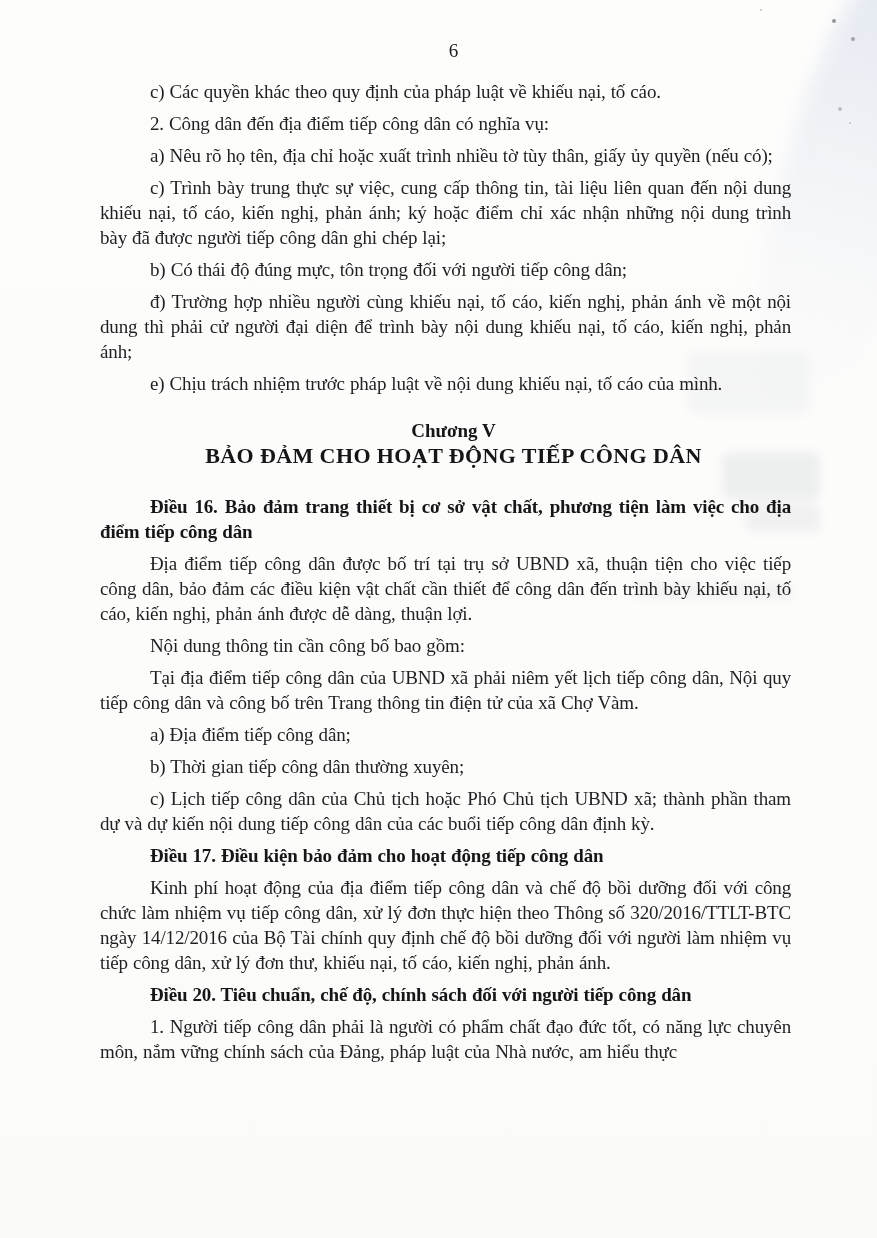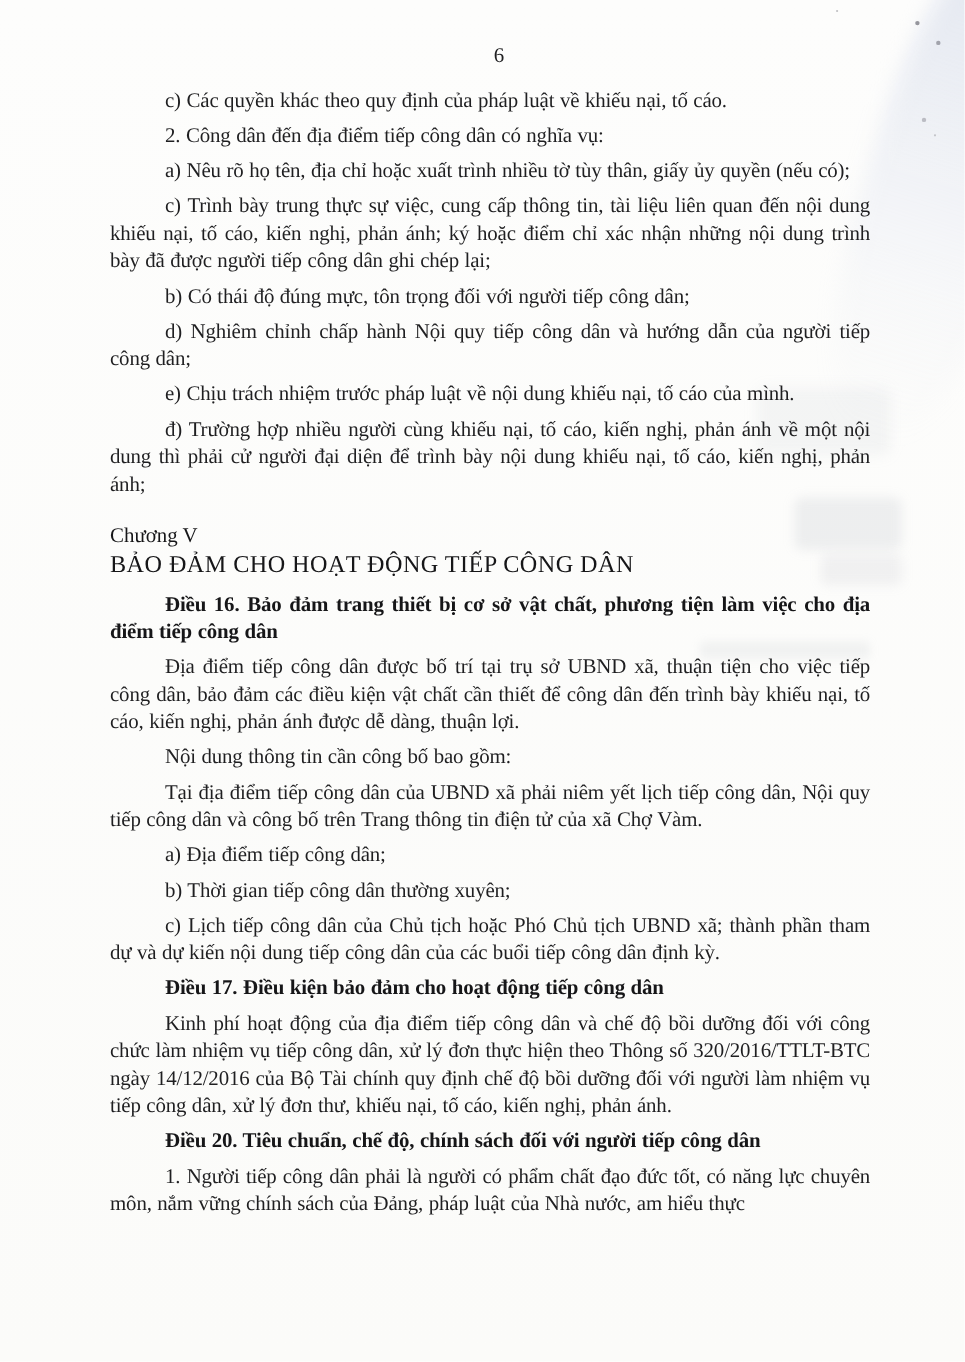--- a/index.html
+++ b/index.html
@@ -68,22 +68,23 @@
     font-size: 19px;
     line-height: 25px;
     letter-spacing: -0.15px;
     text-align: justify;
     text-indent: 50px;
     word-spacing: 0.5px;
   }
   .bold { font-weight: bold; color: #161618; }
 
   .chapter {
-    margin: 22px 0 12px 0;
-    font-weight: normal;
+    margin: 22px 0 26px 0;
+    text-align: center;
+    font-weight: bold;
     color: #161618;
   }
   .chapter-label { font-size: 19px; line-height: 25px; }
   .chapter-title { font-size: 22px; line-height: 25px; letter-spacing: 0.4px; }
 </style>
 </head>
 <body>
 
 <div class="page">
 
@@ -96,23 +97,22 @@
 
   <div class="content">
 
     <div class="page-number">6</div>
 
     <p class="para">c) Các quyền khác theo quy định của pháp luật về khiếu nại, tố cáo.</p>
     <p class="para">2. Công dân đến địa điểm tiếp công dân có nghĩa vụ:</p>
     <p class="para">a) Nêu rõ họ tên, địa chỉ hoặc xuất trình nhiều tờ tùy thân, giấy ủy quyền (nếu có);</p>
     <p class="para">c) Trình bày trung thực sự việc, cung cấp thông tin, tài liệu liên quan đến nội dung khiếu nại, tố cáo, kiến nghị, phản ánh; ký hoặc điểm chỉ xác nhận những nội dung trình bày đã được người tiếp công dân ghi chép lại;</p>
     <p class="para">b) Có thái độ đúng mực, tôn trọng đối với người tiếp công dân;</p>
-    <p class="para">d) Nghiêm chỉnh chấp hành Nội quy tiếp công dân và hướng dẫn của người tiếp công dân;</p>
+    <p class="para">đ) Trường hợp nhiều người cùng khiếu nại, tố cáo, kiến nghị, phản ánh về một nội dung thì phải cử người đại diện để trình bày nội dung khiếu nại, tố cáo, kiến nghị, phản ánh;</p>
     <p class="para">e) Chịu trách nhiệm trước pháp luật về nội dung khiếu nại, tố cáo của mình.</p>
-    <p class="para">đ) Trường hợp nhiều người cùng khiếu nại, tố cáo, kiến nghị, phản ánh về một nội dung thì phải cử người đại diện để trình bày nội dung khiếu nại, tố cáo, kiến nghị, phản ánh;</p>
 
     <div class="chapter">
       <div class="chapter-label">Chương V</div>
       <div class="chapter-title">BẢO ĐẢM CHO HOẠT ĐỘNG TIẾP CÔNG DÂN</div>
     </div>
 
     <p class="para bold">Điều 16. Bảo đảm trang thiết bị cơ sở vật chất, phương tiện làm việc cho địa điểm tiếp công dân</p>
     <p class="para">Địa điểm tiếp công dân được bố trí tại trụ sở UBND xã, thuận tiện cho việc tiếp công dân, bảo đảm các điều kiện vật chất cần thiết để công dân đến trình bày khiếu nại, tố cáo, kiến nghị, phản ánh được dễ dàng, thuận lợi.</p>
     <p class="para">Nội dung thông tin cần công bố bao gồm:</p>
     <p class="para">Tại địa điểm tiếp công dân của UBND xã phải niêm yết lịch tiếp công dân, Nội quy tiếp công dân và công bố trên Trang thông tin điện tử của xã Chợ Vàm.</p>

